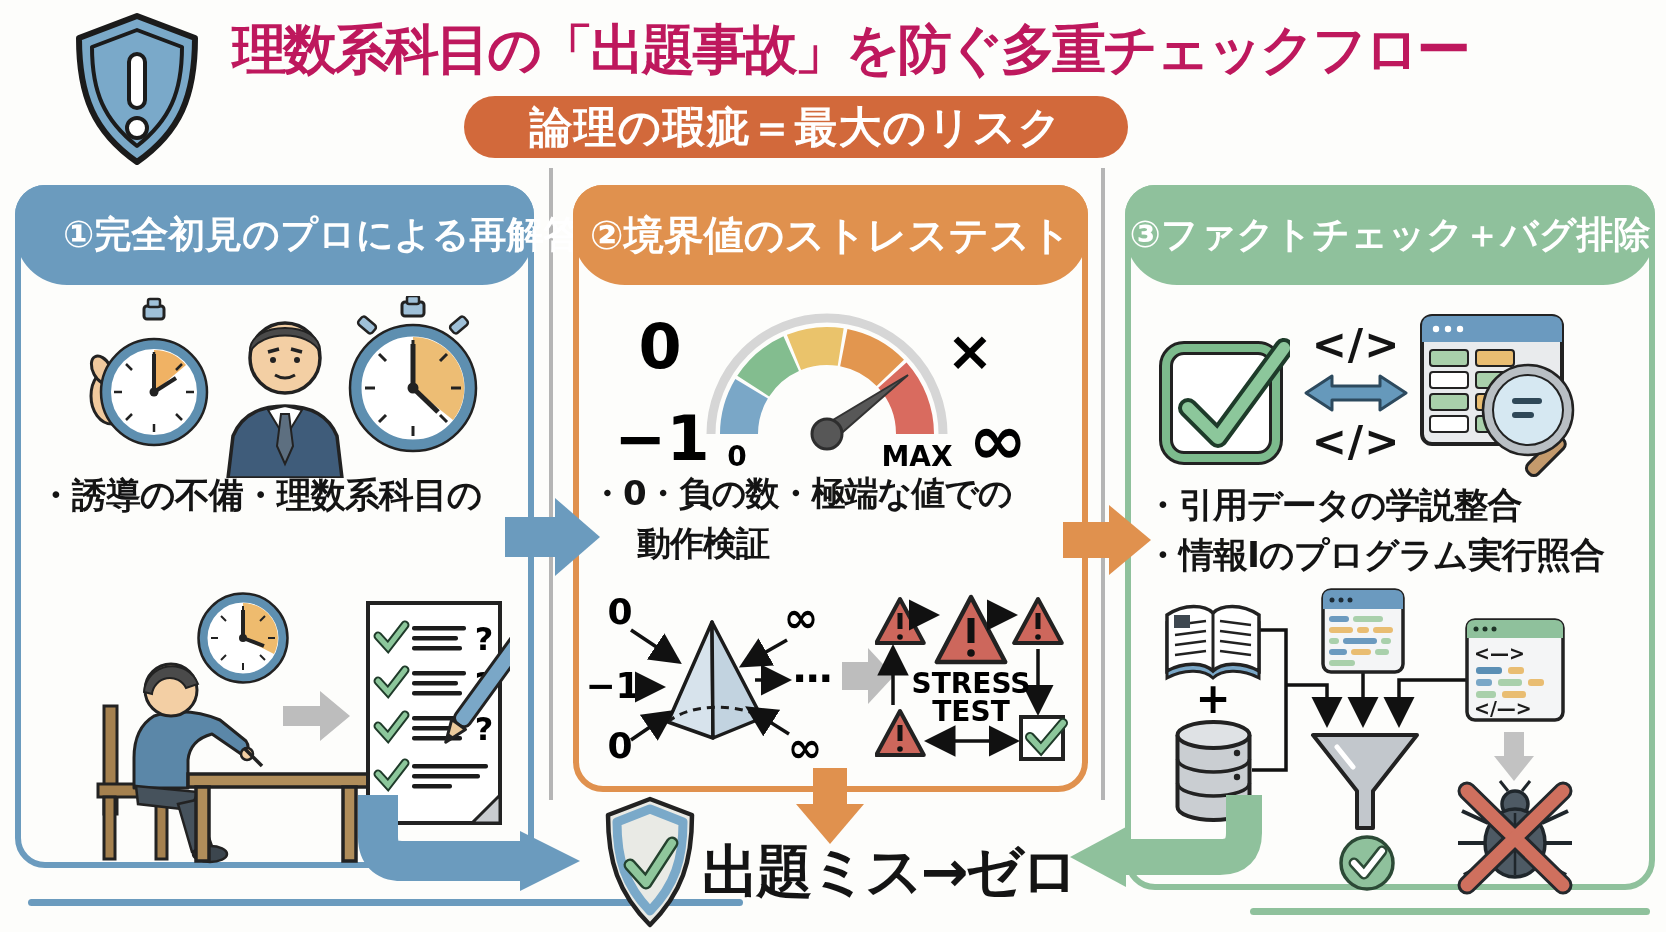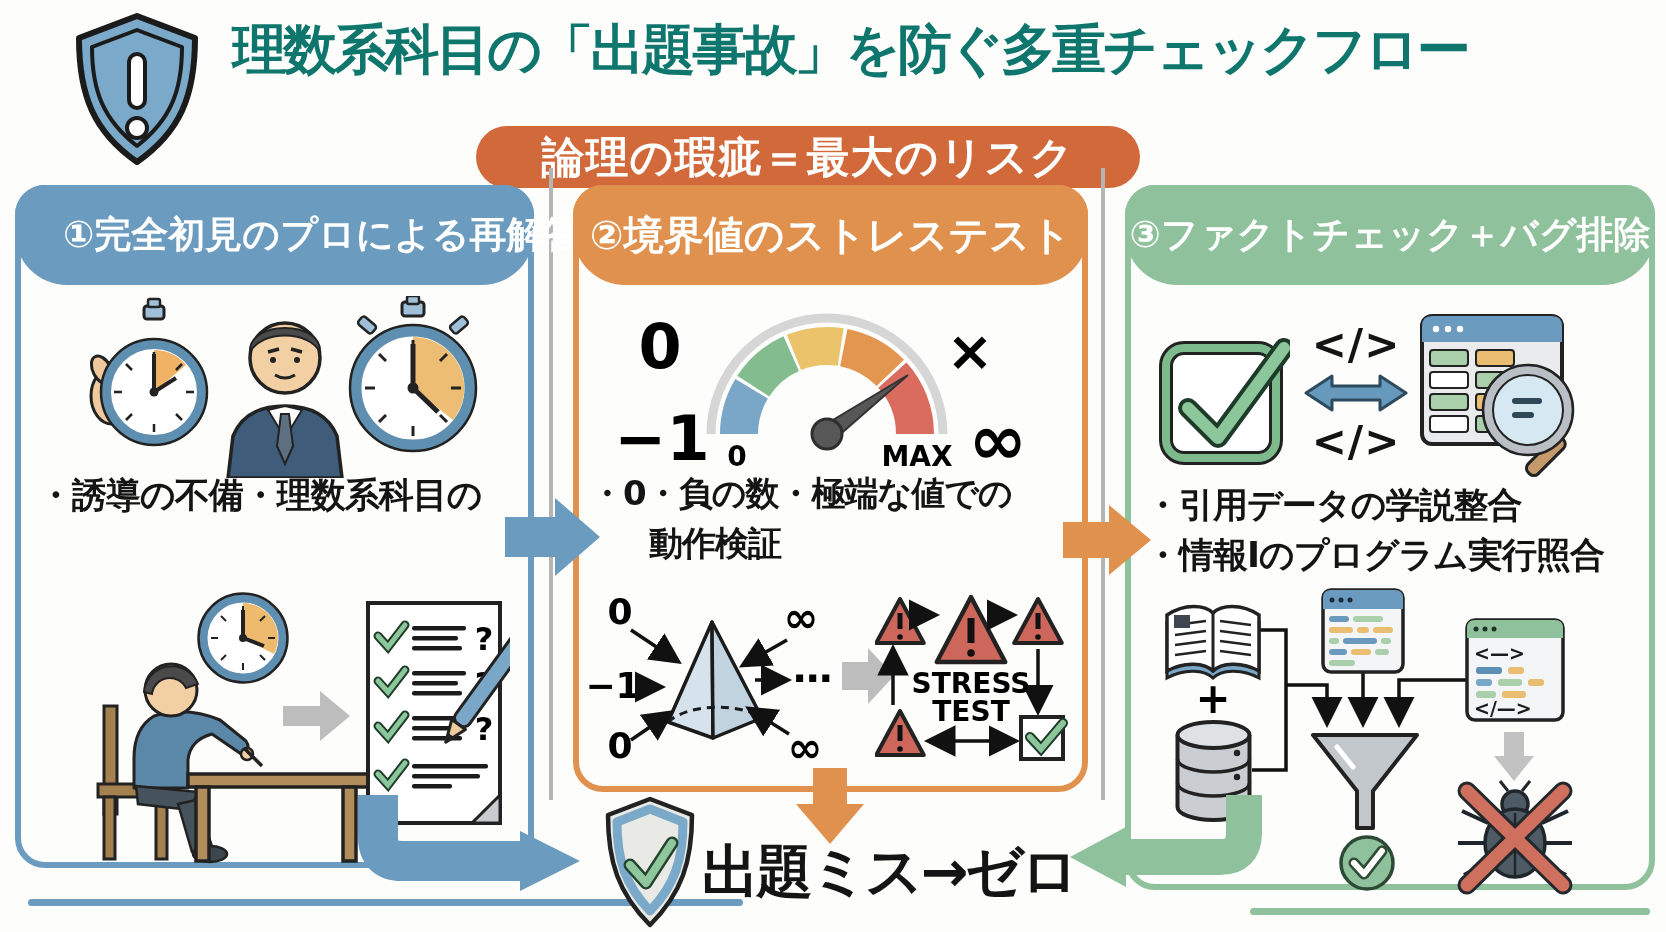--- a/index.html
+++ b/index.html
@@ -1,32 +1,32 @@
 <!DOCTYPE html>
 <html><head>
 <meta charset="utf-8">
 <style>
   * { margin:0; padding:0; box-sizing:border-box; }
   html,body { width:1666px; height:932px; }
   body { font-family:"DejaVu Sans","Liberation Sans",sans-serif; background:#fdfdfb; position:relative; overflow:hidden; color:#161616; }
   .abs { position:absolute; }
-  .title { left:150px; top:14px; width:1400px; text-align:center; font-size:54px; font-weight:900; letter-spacing:-3px; color:#0f766e; white-space:nowrap; }
-  .banner { left:476px; top:96px; width:664px; height:62px; background:#d2693b; border-radius:32px; color:#fff; font-size:43px; font-weight:900; text-align:center; line-height:62px; letter-spacing:1px;margin-top:30px; }
+  .title { left:150px; top:14px; width:1400px; text-align:center; font-size:54px; font-weight:900; letter-spacing:-3px; color:#be185d; white-space:nowrap; }
+  .banner { left:464px; top:96px; width:664px; height:62px; background:#d2693b; border-radius:32px; color:#fff; font-size:43px; font-weight:900; text-align:center; line-height:62px; letter-spacing:1px; }
   .divider { width:4px; background:#b5b5b5; top:168px; height:632px; }
   .panel { position:absolute; border:6px solid; border-radius:30px; }
   .panel.p1 { left:15px; top:185px; width:519px; height:683px; border-color:#6b9bbe; }
   .panel.p2 { left:573px; top:185px; width:515px; height:607px; border-color:#e0914e; }
   .panel.p3 { left:1125px; top:185px; width:530px; height:705px; border-color:#8fc19c; }
   .pill { position:absolute; left:-6px; right:-6px; top:-6px; height:100px; border-radius:30px 30px 52px 52px; color:#fff; font-weight:900; text-align:center; line-height:100px; white-space:nowrap; }
   .p1 .pill { background:#6b9bbe; font-size:37px;padding-left:48px; }
   .p2 .pill { background:#e0914e; font-size:40px; }
   .p3 .pill { background:#8fc19c; font-size:37px;text-align:center; }
   .bullets { font-weight:900; font-size:35px; line-height:50px; letter-spacing:-1px; color:#141414; white-space:nowrap; }
   .bullets.b2 { font-size:34px; }
-  .bullets .indent { margin-left:59px; }
+  .bullets .indent { margin-left:47px; }
   .code-sym { font-weight:900; font-size:42px; letter-spacing:1px; color:#141414; }
   .bline { height:7px; border-radius:4px; }
   .result { font-size:57px; font-weight:900; letter-spacing:-3px; color:#141414; white-space:nowrap; }
   svg text { font-family:"DejaVu Sans","Liberation Sans",sans-serif; }
 </style>
 </head>
 <body>
 
 <svg class="abs" style="left:62px;top:10px" width="150" height="158" viewBox="0 0 150 158">
   <path d="M75 6 L133 28 C133 86 118 122 75 152 C32 122 17 86 17 28 Z" fill="#7aa9c9" stroke="#1b1b1b" stroke-width="6" stroke-linejoin="round"></path>

